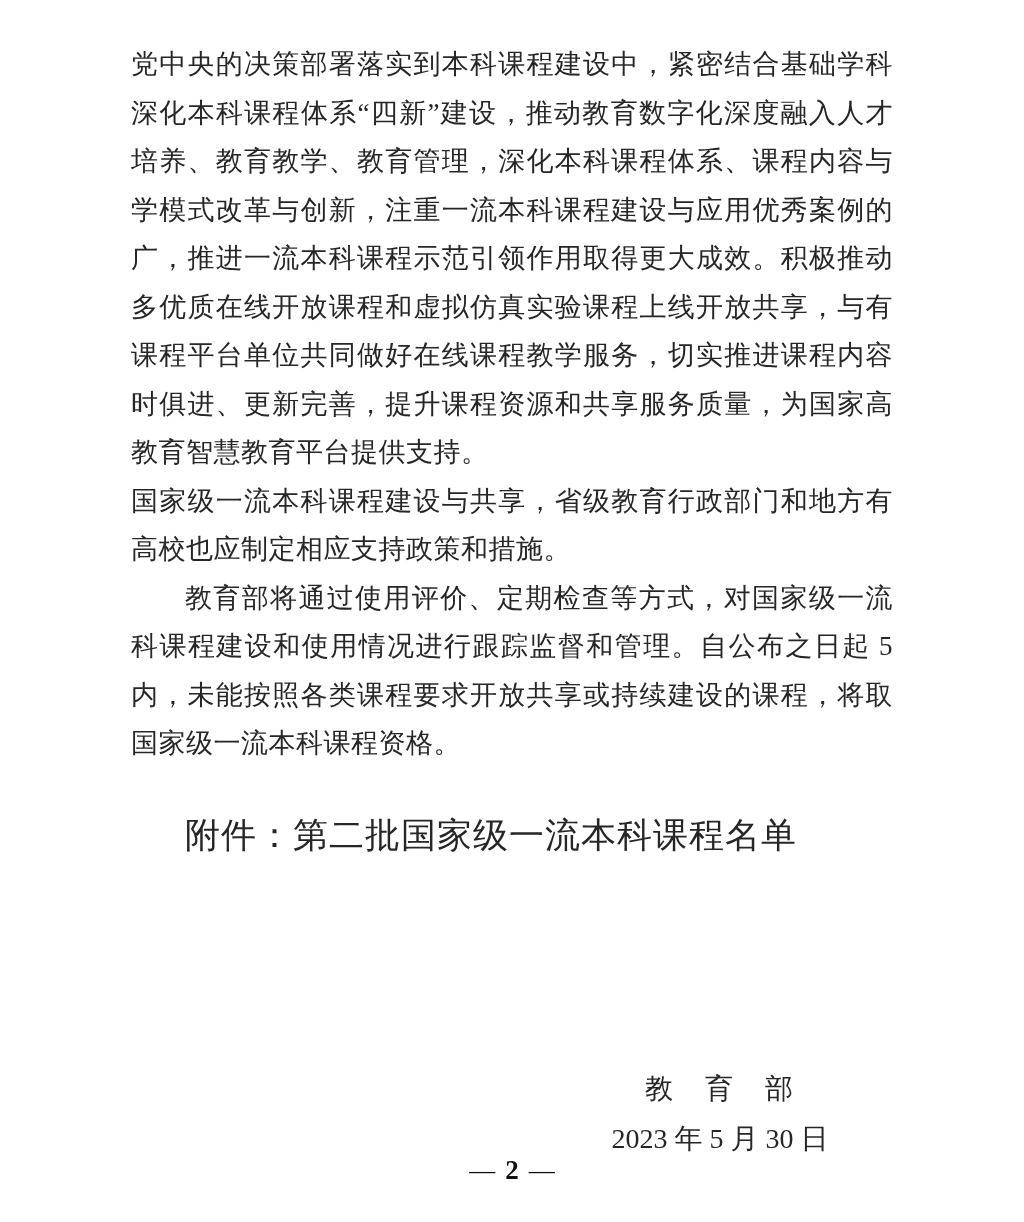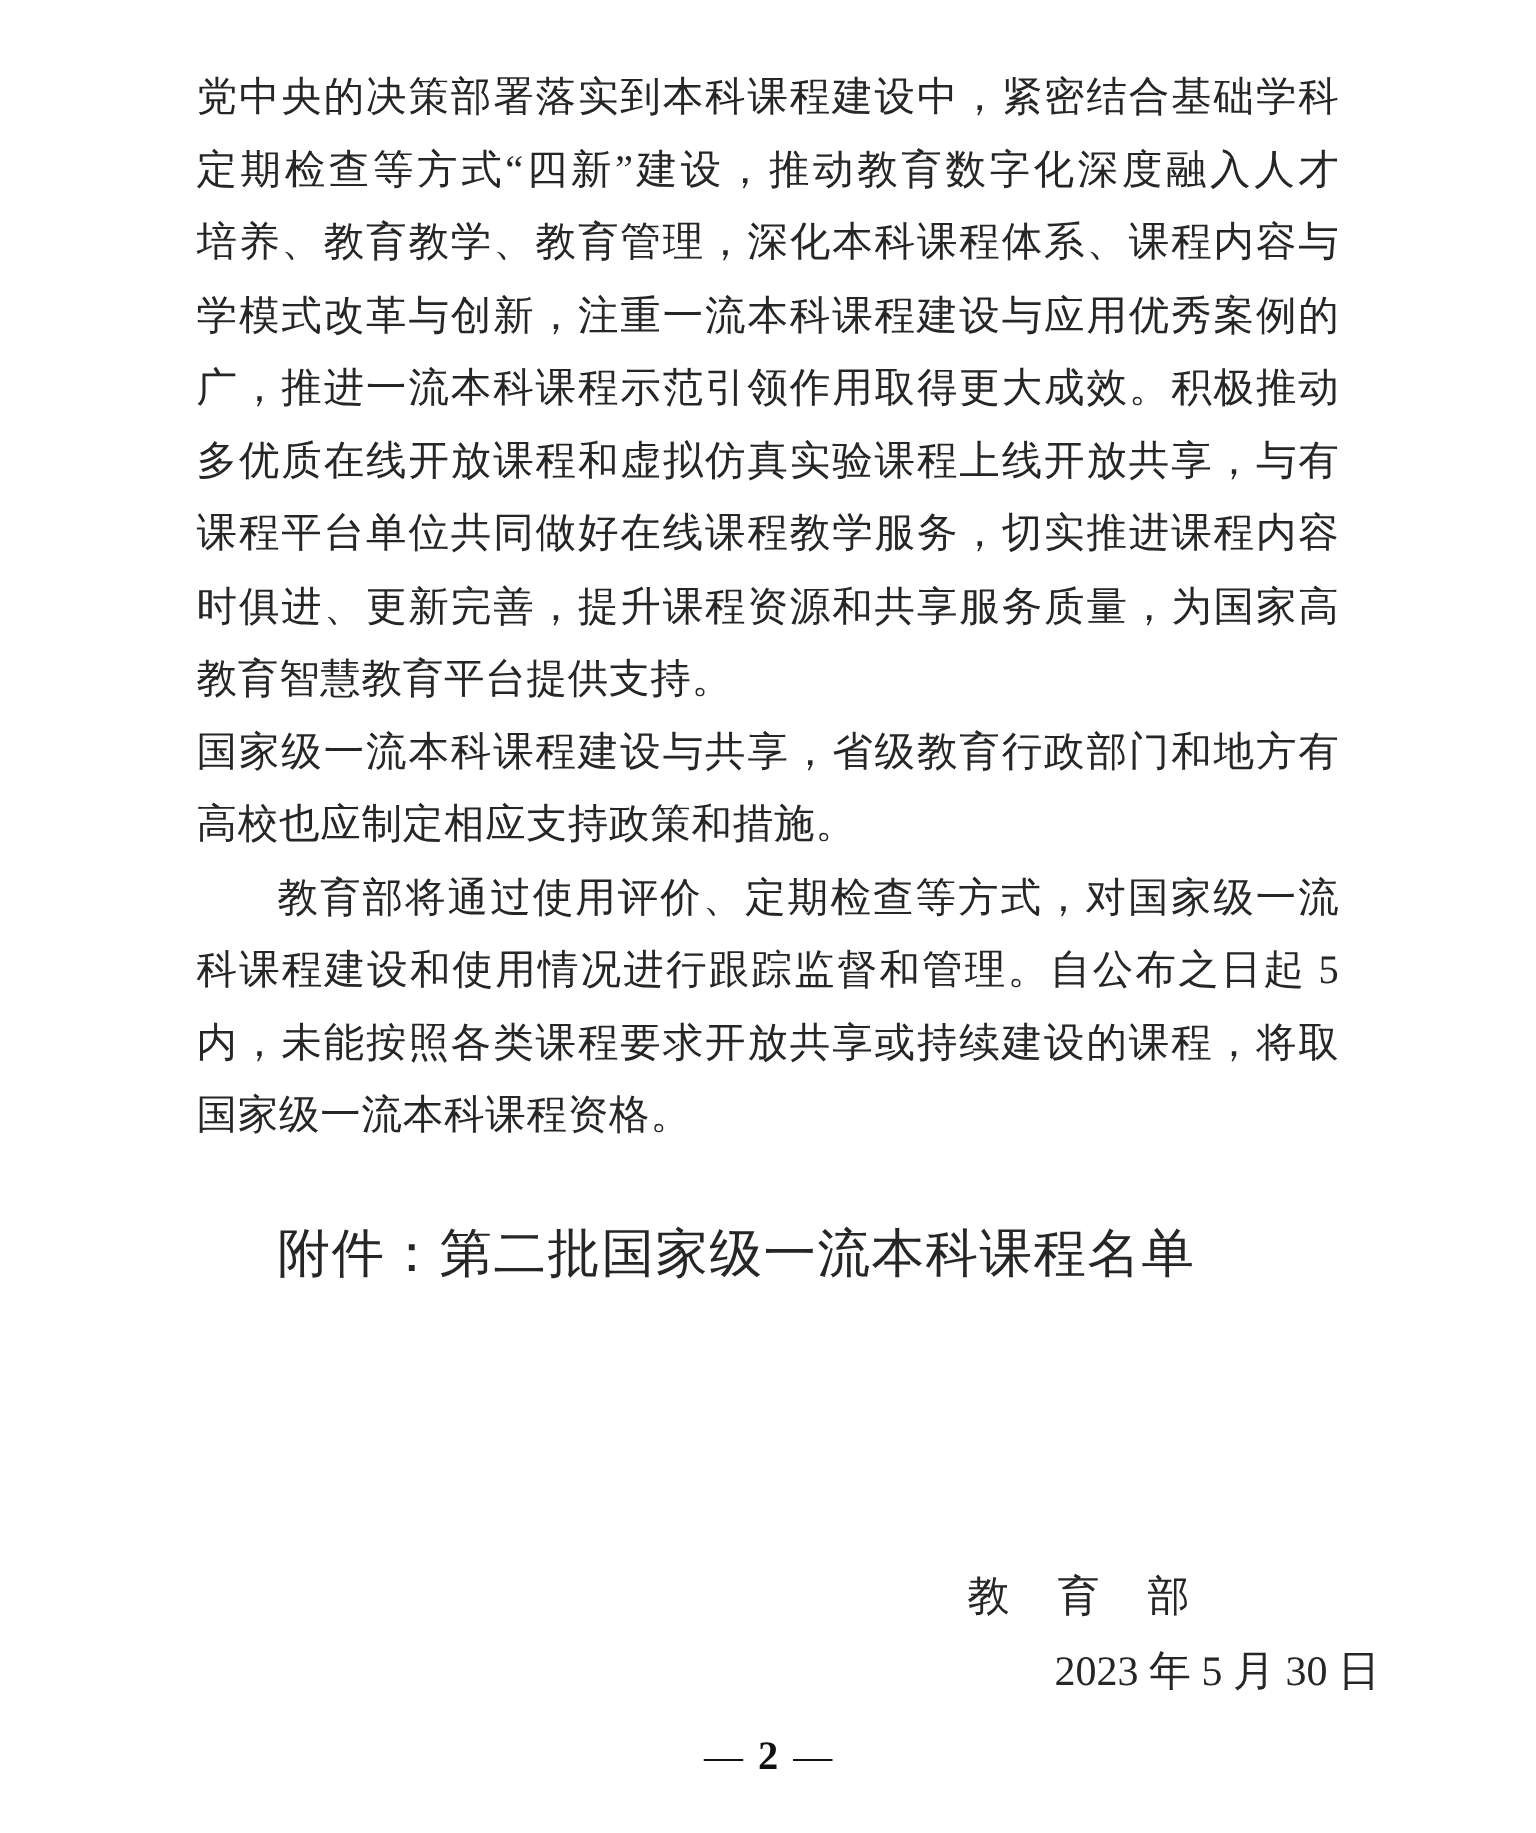--- a/index.html
+++ b/index.html
@@ -45,34 +45,33 @@
     margin-top: 44px;
     font-size: 35px;
     line-height: 48.5px;
     text-indent: 54px;
     text-align: left;
     text-align-last: left;
     letter-spacing: 1px;
   }
   .signature {
     position: absolute;
-    top: 1040px;
+    top: 1064px;
     left: 520px;
     width: 400px;
     text-align: center;
   }
   .sig-org {
     font-size: 28px;
     line-height: 50px;
     letter-spacing: 2px;
   }
   .sig-date {
     font-size: 28px;
     line-height: 50px;
-    text-align: right;
   }
   .footer {
     position: absolute;
     top: 1146px;
     left: 0;
     width: 100%;
     text-align: center;
     font-size: 26px;
     line-height: 48px;
     color: #111111;
@@ -87,21 +86,21 @@
   }
 </style>
 </head>
 <body>
 
 <div class="page">
   <div class="content">
 
     <div class="para">
       <div class="line">党中央的决策部署落实到本科课程建设中，紧密结合基础学科拔</div>
-      <div class="line">定期检查等方式“四新”建设，推动教育数字化深度融入人才</div>
+      <div class="line">深化本科课程体系“四新”建设，推动教育数字化深度融入人才</div>
       <div class="line">培养、教育教学、教育管理，深化本科课程体系、课程内容与教</div>
       <div class="line">学模式改革与创新，注重一流本科课程建设与应用优秀案例的推</div>
       <div class="line">广，推进一流本科课程示范引领作用取得更大成效。积极推动更</div>
       <div class="line">多优质在线开放课程和虚拟仿真实验课程上线开放共享，与有关</div>
       <div class="line">课程平台单位共同做好在线课程教学服务，切实推进课程内容与</div>
       <div class="line">时俱进、更新完善，提升课程资源和共享服务质量，为国家高等</div>
       <div class="line last">教育智慧教育平台提供支持。</div>
     </div>
 
     <div class="para">

